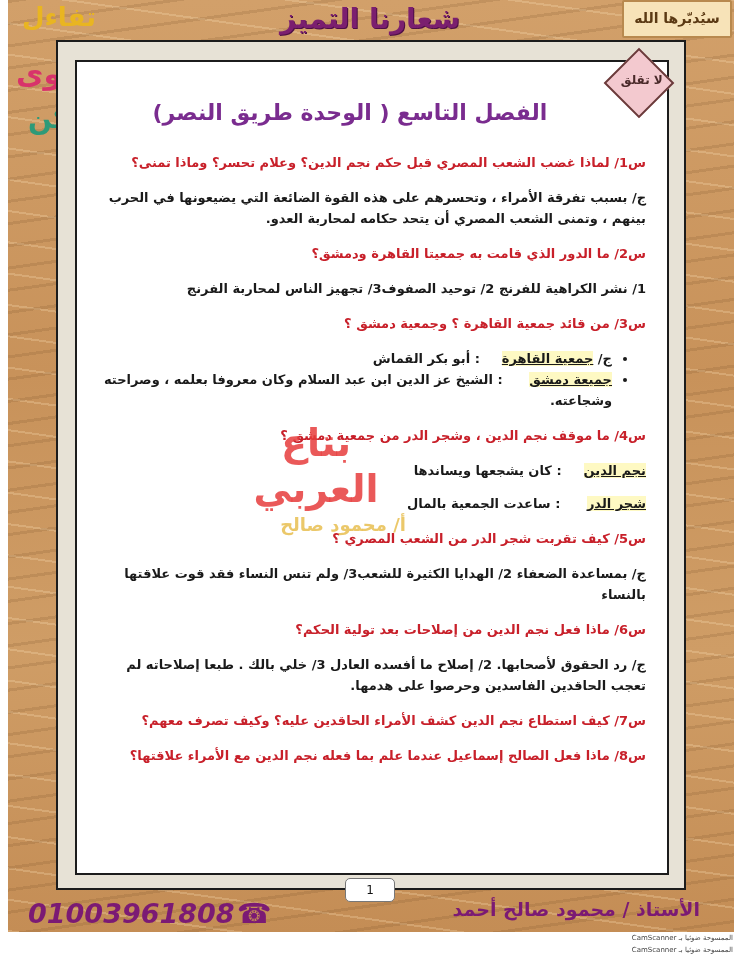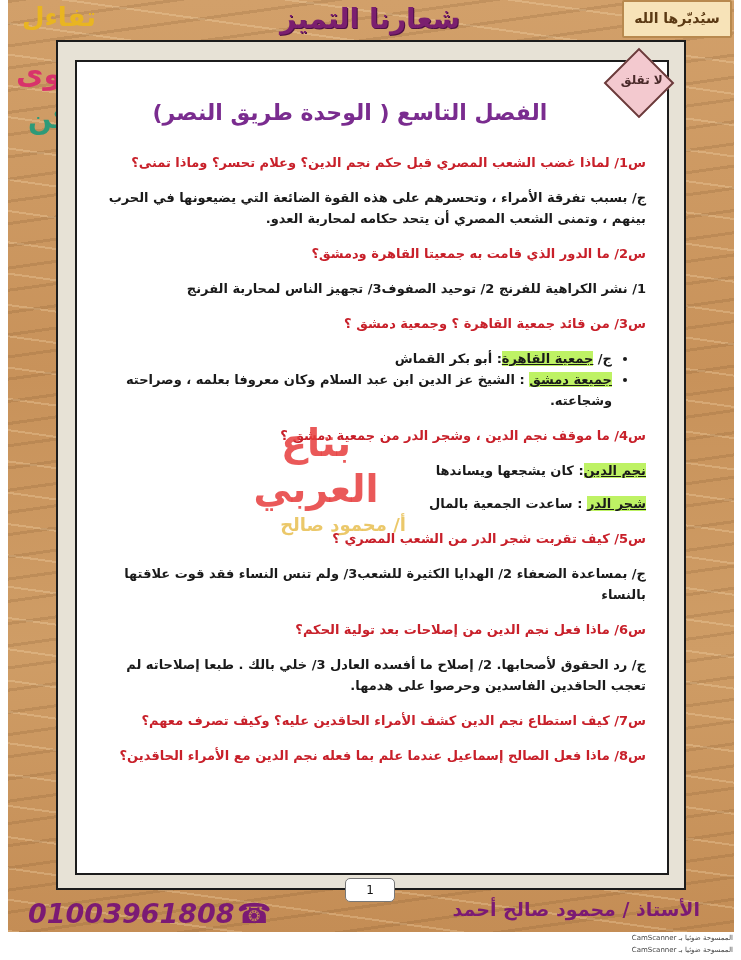--- a/index.html
+++ b/index.html
@@ -61,21 +61,21 @@
   }
 
   .content {
     position: absolute; left: 98px; top: 152px; width: 548px;
     direction: rtl; text-align: right;
     font-family: "DejaVu Sans", sans-serif; font-size: 13px; line-height: 21px;
     color: #1a1a1a; font-weight: bold;
   }
   .q { color: #c8202a; margin-bottom: 14px; }
   .a { color: #1a1a1a; margin-bottom: 14px; }
-  .hl { background: #bef264; text-decoration: underline; }
+  .hl { background: #fef9c3; text-decoration: underline; margin-left: 22px; }
   .bullets { margin: 0 18px 14px 0; }
   .bullets li { list-style: disc; margin-right: 16px; }
   .a-line { margin-bottom: 12px; }
 
   .watermark {
     position: absolute; left: 226px; top: 420px; width: 180px; height: 80px;
     pointer-events: none; direction: rtl; text-align: center;
   }
   .watermark .wm1 { color: rgba(230,60,60,0.85); font-size: 38px; font-weight: bold; line-height: 46px; }
   .watermark .wm2 { color: rgba(232,190,80,0.85); font-size: 18px; font-weight: bold; line-height: 26px; text-align: right; padding-left: 6px; }
@@ -155,21 +155,21 @@
   </div>
 
   <div class="q">س5/ كيف تقربت شجر الدر من الشعب المصري ؟</div>
   <div class="a">ج/ بمساعدة الضعفاء 2/ الهدايا الكثيرة للشعب3/ ولم تنس النساء فقد قوت علاقتها بالنساء</div>
 
   <div class="q">س6/ ماذا فعل نجم الدين من إصلاحات بعد تولية الحكم؟</div>
   <div class="a">ج/ رد الحقوق لأصحابها. 2/ إصلاح ما أفسده العادل 3/ خلي بالك . طبعا إصلاحاته لم تعجب الحاقدين الفاسدين وحرصوا على هدمها.</div>
 
   <div class="q">س7/ كيف استطاع نجم الدين كشف الأمراء الحاقدين عليه؟ وكيف تصرف معهم؟</div>
 
-  <div class="q">س8/ ماذا فعل الصالح إسماعيل عندما علم بما فعله نجم الدين مع الأمراء الحاقدين؟</div>
+  <div class="q">س8/ ماذا فعل الصالح إسماعيل عندما علم بما فعله نجم الدين مع الأمراء علاقتها؟</div>
 </div>
 
 <div class="watermark">
   <div class="wm1">بتاع العربي</div>
   <div class="wm2">أ/ محمود صالح</div>
 </div>
 
 <div class="page-number">1</div>
 
 <div class="footer-teacher">الأستاذ / محمود صالح أحمد</div>

